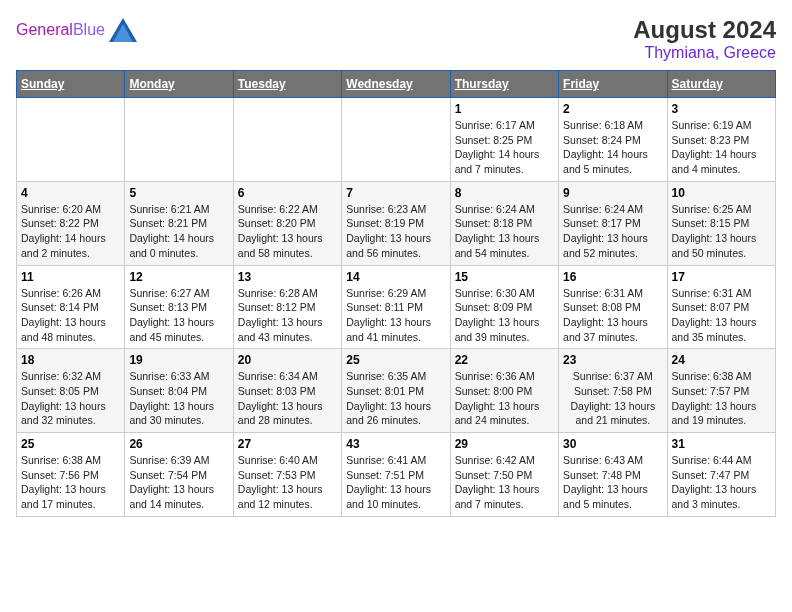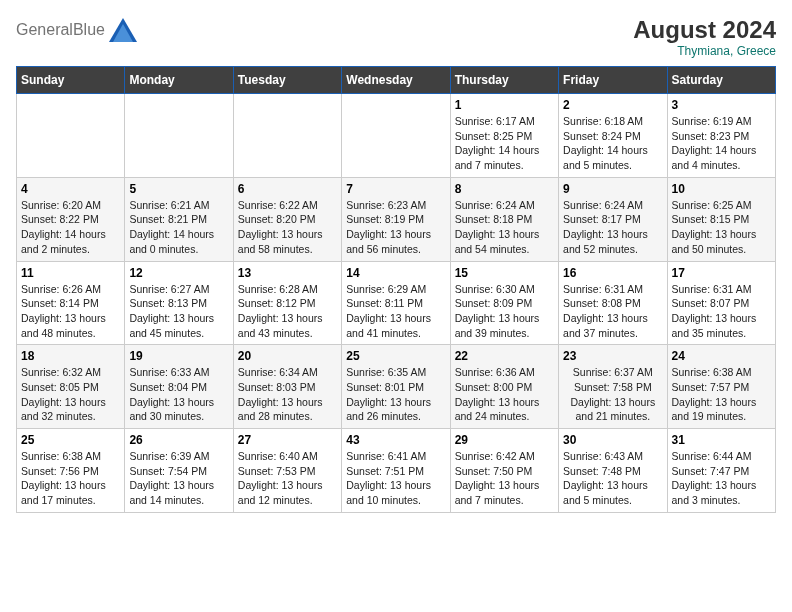--- a/index.html
+++ b/index.html
@@ -13,52 +13,53 @@
     .header {
       display: flex;
       justify-content: space-between;
       align-items: flex-start;
       margin-bottom: 8px;
     }
     .logo {
       display: flex;
       align-items: center;
     }
-    .logo-general { color: #737373; }
-    .logo-blue { color: #737373; }
+    .logo-general { color: #a21caf; }
+    .logo-blue { color: #8b5cf6; }
     .logo-icon {
       width: 32px;
       height: 28px;
       margin-left: 2px;
     }
     .title-block {
       text-align: right;
     }
     .month-year {
       font-size: 24px;
       font-weight: bold;
       color: #333;
     }
     .location {
-      font-size: 12px;
-      color: #0f766e;
+      font-size: 16px;
+      color: #6d28d9;
     }
     .calendar {
       width: 100%;
       border-collapse: collapse;
       font-size: 11px;
     }
     .calendar th {
-      background: #404040;
+      background: #737373;
       color: #fff;
       padding: 6px 4px;
       text-align: left;
       font-weight: bold;
       font-size: 12px;
       border: 1px solid #1a5fb4;
+      text-decoration: underline;
     }
     .calendar td {
       border: 1px solid #ccc;
       vertical-align: top;
       padding: 4px;
       width: 108px;
       min-height: 80px;
     }
     .calendar tr:nth-child(even) td {
       background: #f5f5f5;

